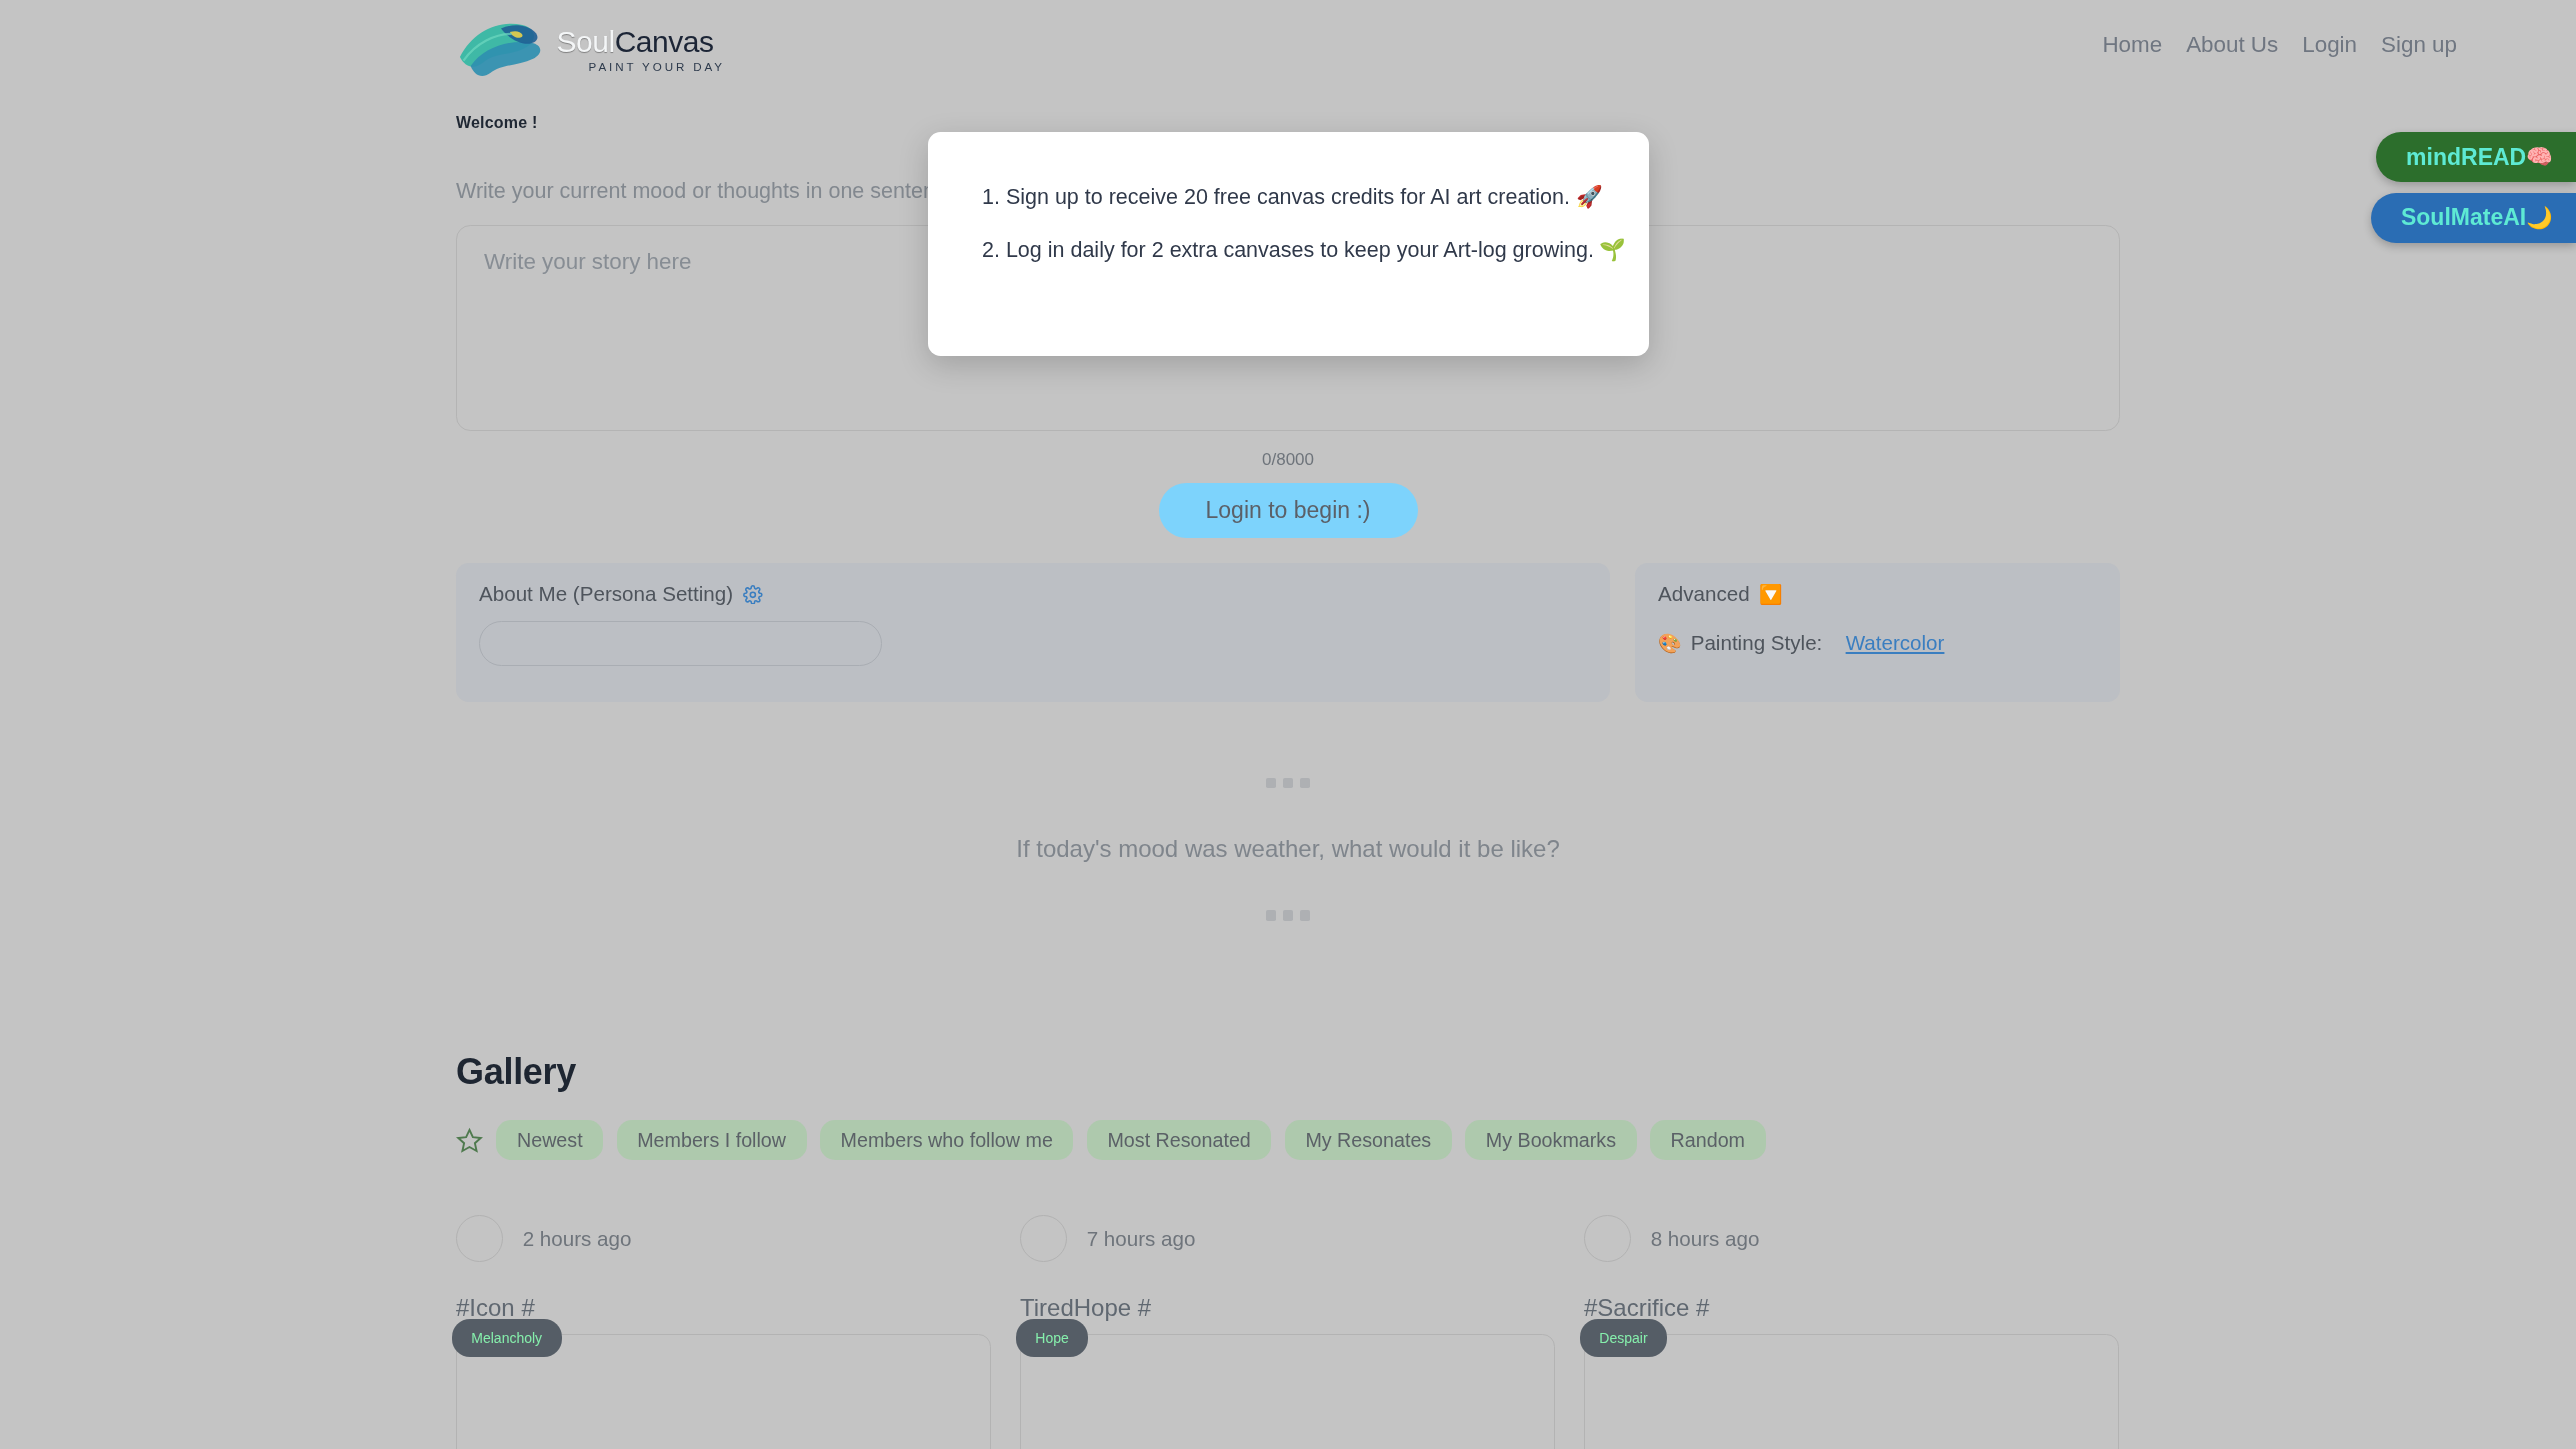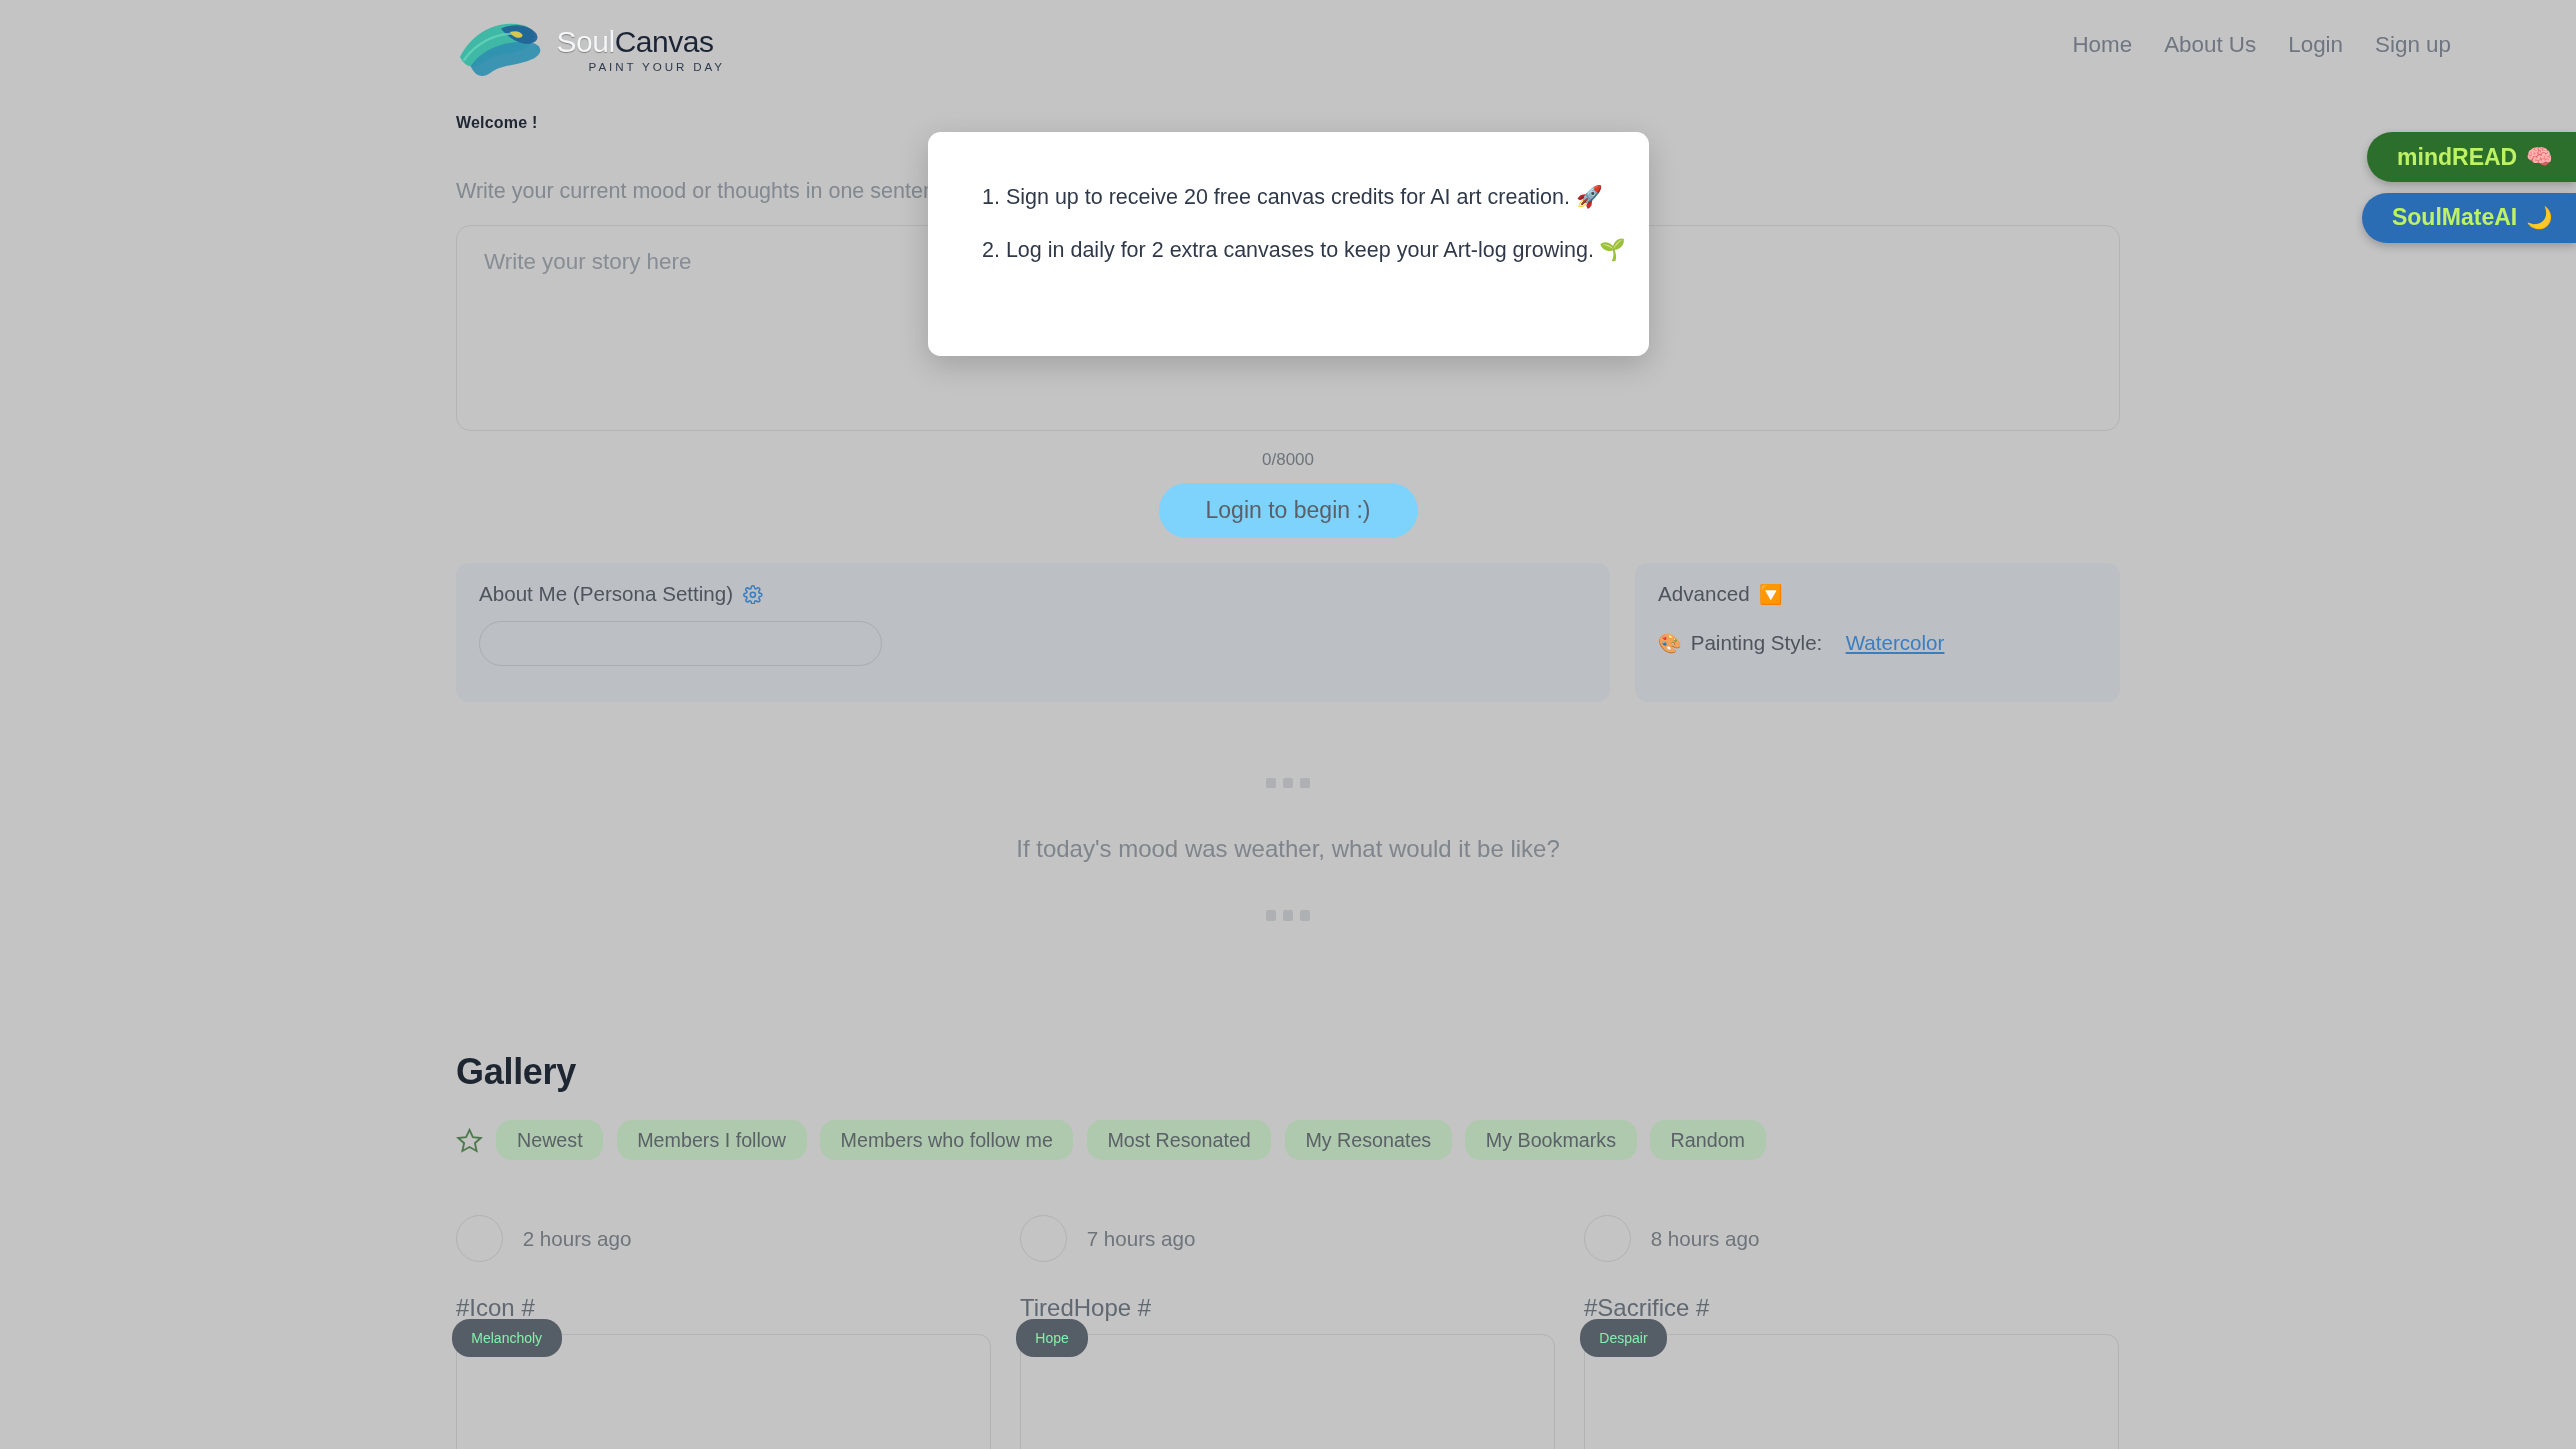--- a/index.html
+++ b/index.html
@@ -32,36 +32,36 @@
     line-height: 1; white-space: nowrap;
   }
   .logo-title .soul { color: #f4f6f7; text-shadow: 0 0.9px 0.9px rgba(0,0,0,.35); }
   .logo-title .canvas { color: #1c2536; }
   .logo-tagline {
     font-size: 11.6px; letter-spacing: 2.9px; color: #2d3a4c;
     margin-top: 3.6px; margin-left: 32px; white-space: nowrap;
   }
 
   .nav {
-    position: absolute; right: 125px; top: 32px;
-    display: flex; align-items: center; gap: 32px;
+    position: absolute; right: 119px; top: 32px;
+    display: flex; align-items: center; gap: 24px;
     font-size: 22.4px; color: #6f7681;
   }
   .nav span { cursor: pointer; white-space: nowrap; }
 
   
   .side-tabs {
     position: absolute; right: 0; top: 132px;
     display: flex; flex-direction: column; gap: 10.7px; align-items: flex-end;
   }
   .side-tab {
-    height: 50px; display: flex; align-items: center; gap: 9px;
+    height: 50px; display: flex; align-items: center; 
     padding: 0 23px 0 30px;
     border-radius: 27px 0 0 27px;
-    color: #bef264; font-size: 23px; font-weight: bold;
+    color: #5eead4; font-size: 23px; font-weight: bold;
     box-shadow: 0 3.6px 8px rgba(0,0,0,.22);
     white-space: nowrap;
   }
   .side-tab.green { background: #2c6e2c; }
   .side-tab.blue  { background: #2a6db4; }
   .side-tab .emoji { font-size: 21.5px; }
 
   
   .main {
     position: absolute; left: 456px; top: 114px; width: 1664px;

